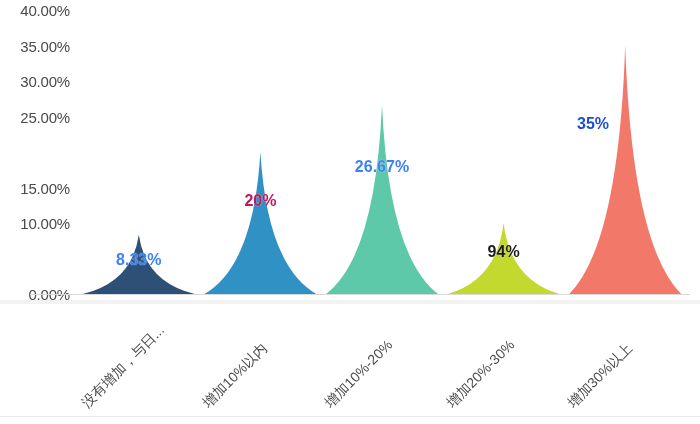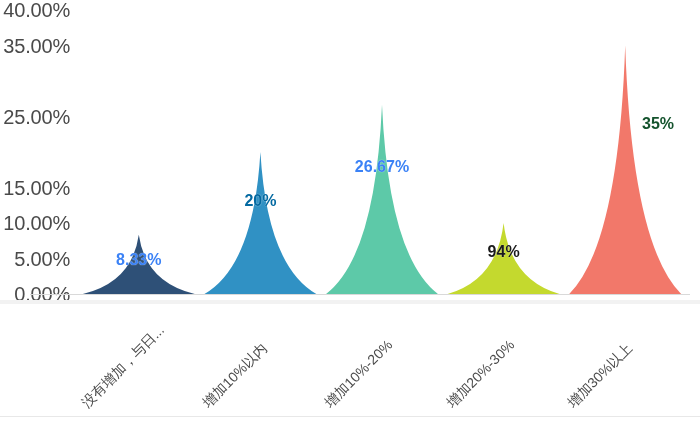--- a/index.html
+++ b/index.html
@@ -22,21 +22,21 @@
     left: 0;
     top: 0;
     width: 78px;
     height: 300px;
   }
   .y-tick {
     position: absolute;
     right: 8px;
     width: 70px;
     text-align: right;
-    font-size: 20px;
+    font-size: 15px;
     color: #4a4a4a;
     letter-spacing: -0.2px;
     transform: translateY(-50%);
     white-space: nowrap;
   }
 
   
   #plot {
     position: absolute;
     left: 78px;
@@ -109,24 +109,24 @@
     transform: rotate(-45deg);
   }
 </style>
 </head>
 <body>
 
 <div id="page">
 
   <div id="y-axis">
       <div class="y-tick" style="top: 294px;">0.00%</div>
-      <div class="y-tick" style="top: 258.5px;">5.00%</div>
       <div class="y-tick" style="top: 223px; padding-left: 30px;">10.00%</div>
       <div class="y-tick" style="top: 187.5px; text-align: right;">15.00%</div>
       <div class="y-tick" style="top: 116.5px; padding-left: 45px;">25.00%</div>
+      <div class="y-tick" style="top: 81px;">30.00%</div>
       <div class="y-tick" style="top: 45.5px;">35.00%</div>
       <div class="y-tick" style="top: 10px;">40.00%</div>
     </div>
 
   <div id="plot">
     <svg id="plot-svg" viewBox="0 0 608 284" preserveAspectRatio="none">
         <path d="M 4.863999999999997 284 Q 54.08768 272.1714 60.8 224.857 Q 67.51232 272.1714 116.73599999999999 284 Z" fill="#2E5077"></path>
         <path d="M 126.46399999999997 284 Q 175.68767999999997 255.60000000000002 182.39999999999998 142 Q 189.11231999999998 255.60000000000002 238.33599999999998 284 Z" fill="#3091C4"></path>
         <path d="M 248.064 284 Q 297.28768 246.1286 304 94.64299999999997 Q 310.71232 246.1286 359.936 284 Z" fill="#5DC9A8"></path>
         <path d="M 369.664 284 Q 418.88768 269.8 425.59999999999997 213 Q 432.31231999999994 269.8 481.53599999999994 284 Z" fill="#C4D92E"></path>
@@ -140,17 +140,17 @@
 
   <div id="x-labels">
       <div class="x-label" style="left: 90.8px; color: rgb(74, 74, 74);">没有增加，与日...</div>
       <div class="x-label" style="left: 212.4px; color: rgb(74, 74, 74);">增加10%以内</div>
       <div class="x-label" style="left: 334px; color: rgb(74, 74, 74);">增加10%-20%</div>
       <div class="x-label" style="left: 455.6px; color: rgb(74, 74, 74);">增加20%-30%</div>
       <div class="x-label" style="left: 577.2px; color: rgb(74, 74, 74);">增加30%以上</div>
     </div>
 
 <div class="data-label" style="left: 138.8px; top: 251.417px; color: #3b82f6;">8.33%</div>
-    <div class="data-label" style="left: 260.4px; top: 191.76px; color: #0369a1;">20%</div>
+    <div class="data-label" style="left: 260.4px; top: 191.76px; color: #be185d;">20%</div>
     <div class="data-label" style="left: 382px; top: 157.663px; color: #3b82f6;">26.67%</div>
     <div class="data-label" style="left: 503.6px; top: 242.88px; color: rgb(26, 26, 26);">94%</div>
-    <div class="data-label" style="left: 658px; top: 115.08px; color: #14532d;">35%</div>
+    <div class="data-label" style="left: 593px; top: 115.08px; color: #1d4ed8;">35%</div>
   </div>
 
 </body></html>

